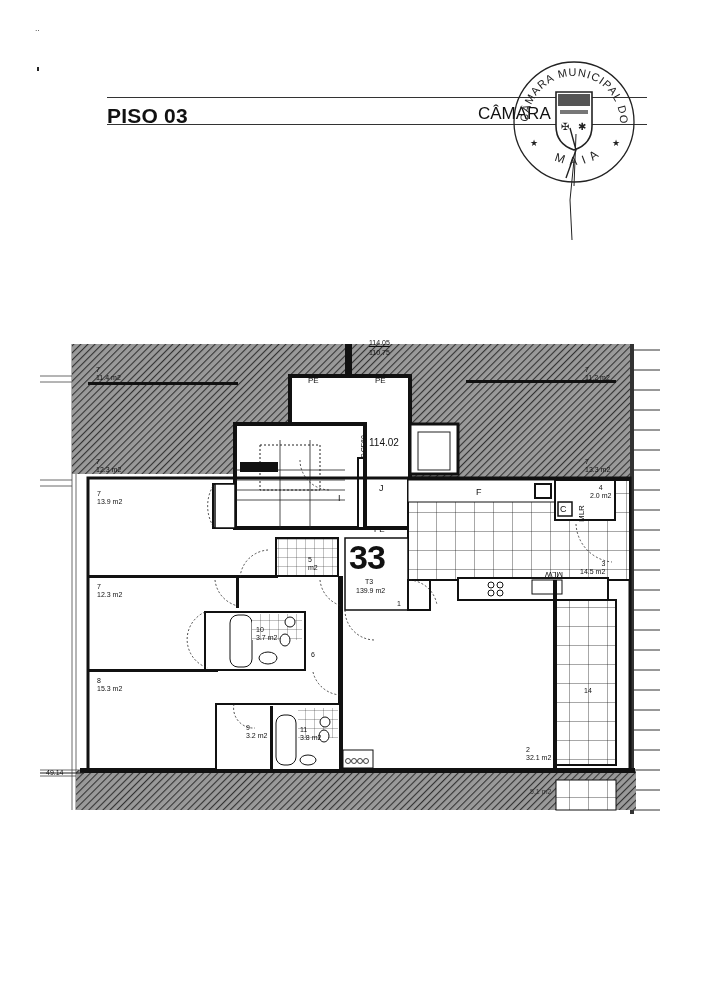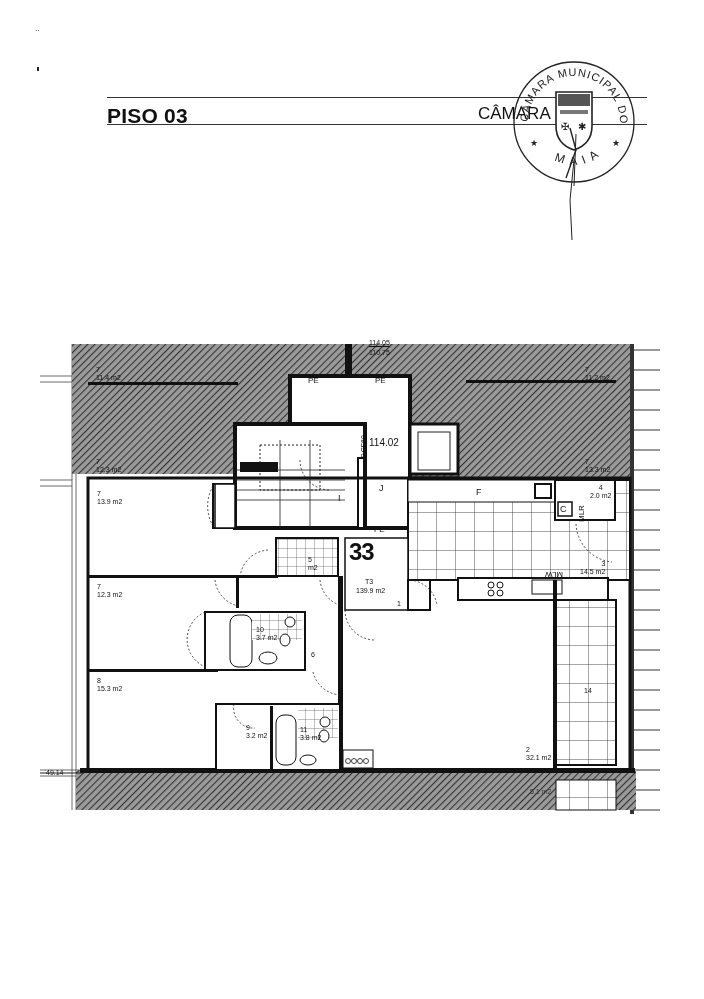--- a/index.html
+++ b/index.html
@@ -4,21 +4,21 @@
 <style>
   html,body{margin:0;padding:0;background:#fff;}
   body{width:704px;height:999px;position:relative;overflow:hidden;font-family:"Liberation Sans",sans-serif;color:#111;}
   .abs{position:absolute;}
   .hdr-line{position:absolute;left:107px;height:1px;background:#333;}
   .title{position:absolute;left:107px;top:104px;font-size:21px;font-weight:bold;letter-spacing:0.2px;}
   .fracao{position:absolute;left:478px;top:104px;font-size:17px;}
   .stamp{position:absolute;left:510px;top:58px;width:128px;height:128px;}
   .plan{position:absolute;left:0;top:0;width:704px;height:999px;}
   .lbl{position:absolute;font-size:7px;line-height:8px;white-space:nowrap;color:#111;}
-  .big{position:absolute;font-size:24px;font-weight:bold;left:349px;top:538px;letter-spacing:-1px;}
+  .big{position:absolute;font-size:34px;font-weight:bold;left:349px;top:538px;letter-spacing:-1px;}
   .mark{position:absolute;font-size:7px;color:#222;}
 </style>
 </head>
 <body>
 
 <div class="hdr-line" style="top:97px;width:540px;"></div>
 <div class="title">PISO 03</div>
 <div class="fracao">CÂMARA</div>
 <div class="hdr-line" style="top:124px;width:540px;"></div>
 

